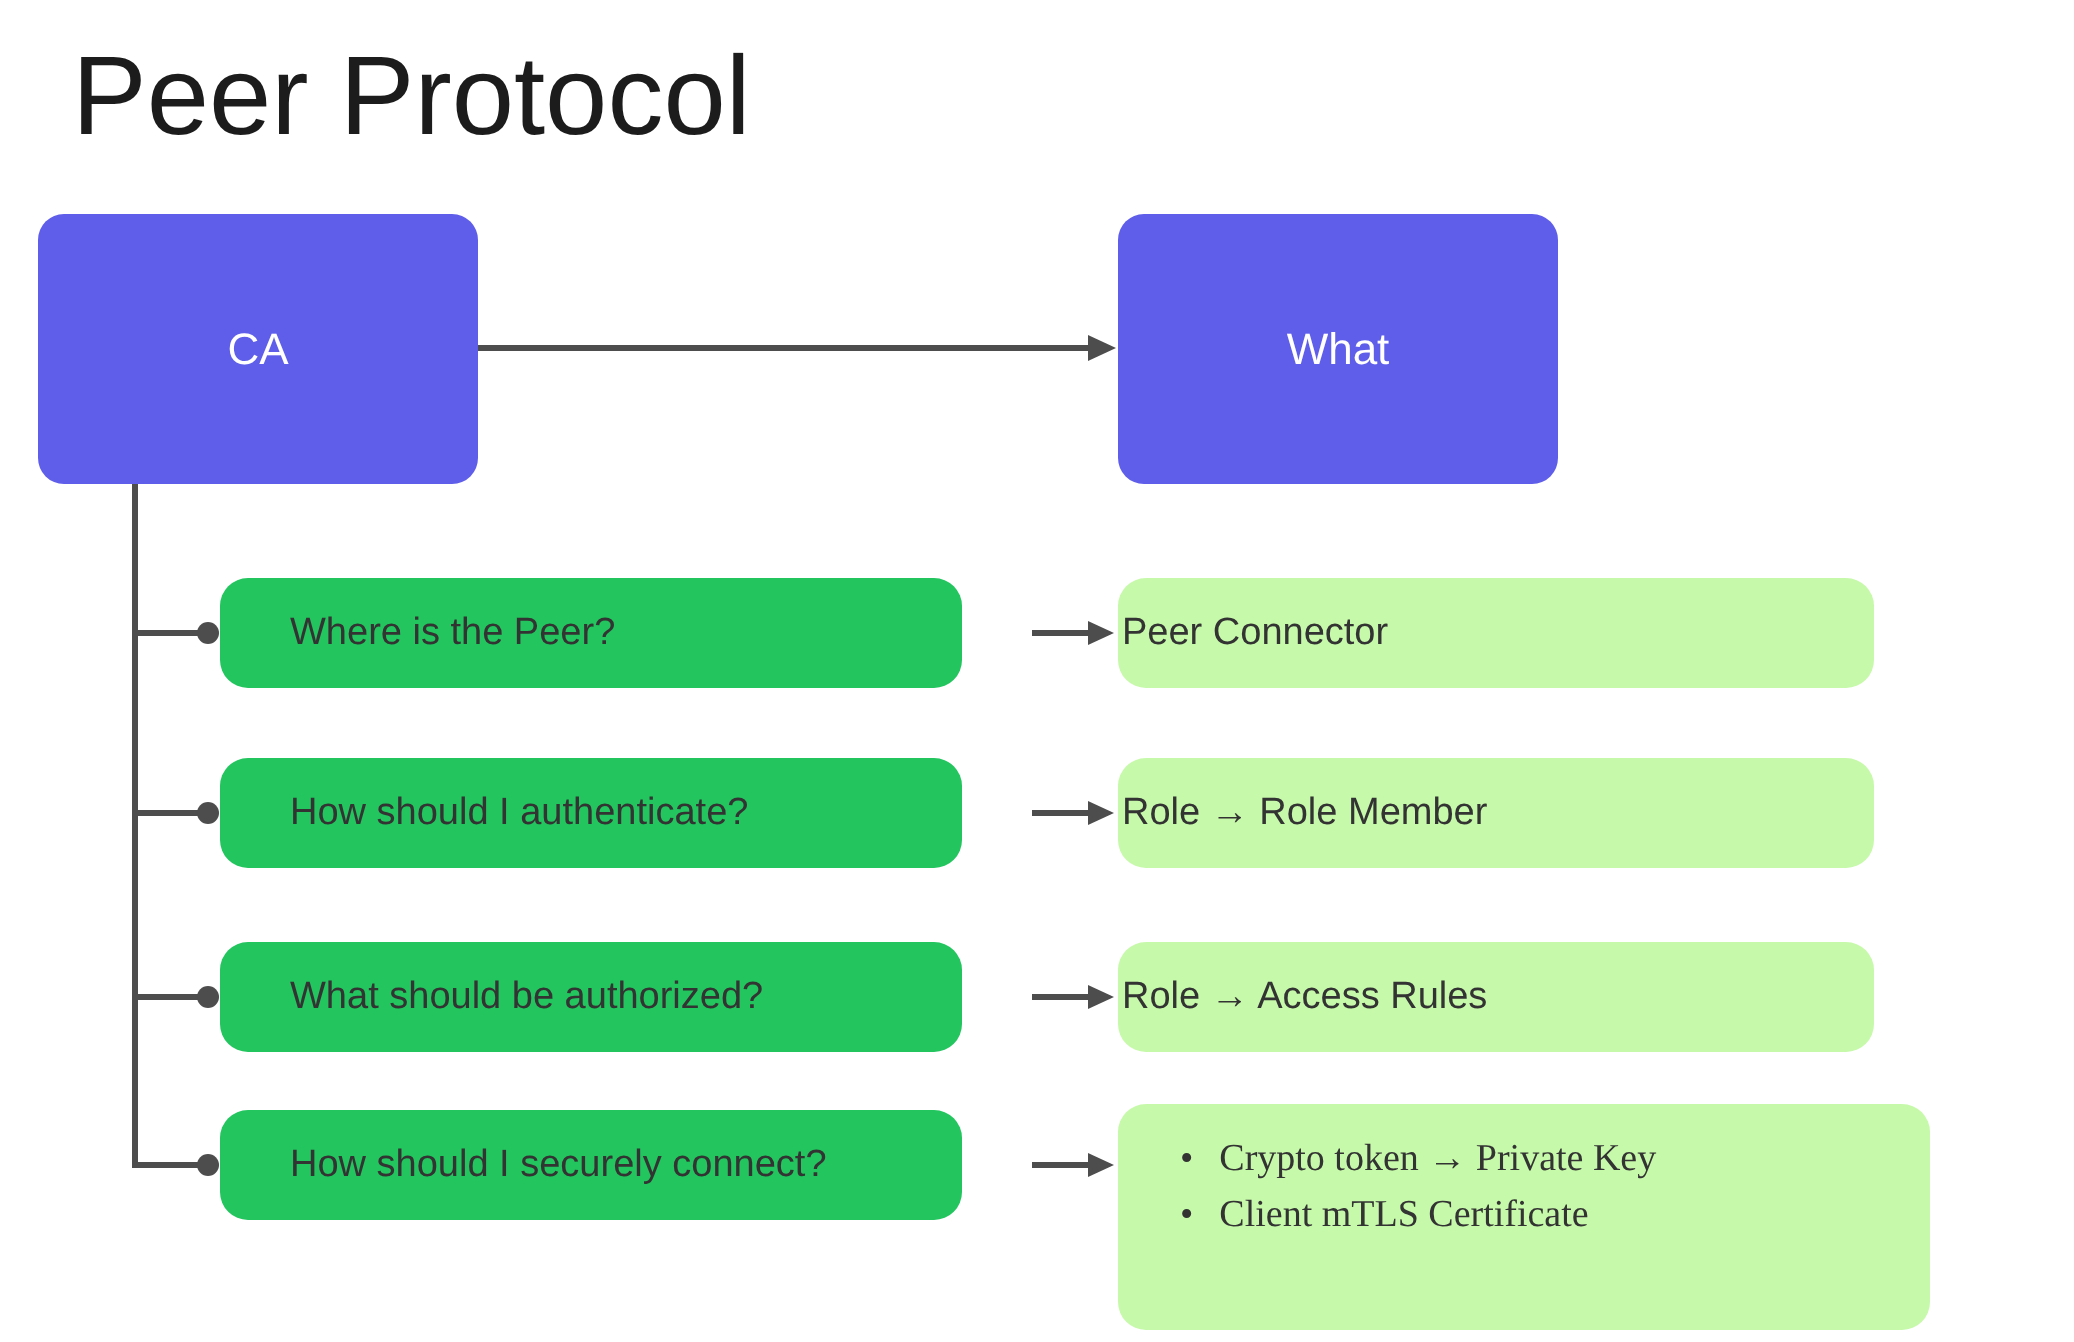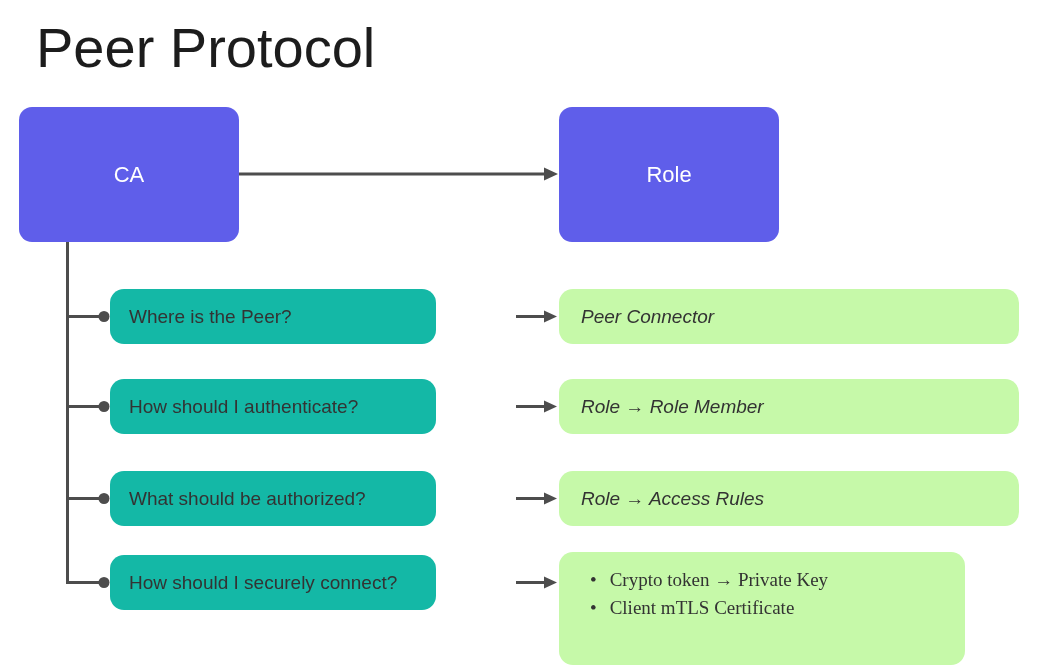--- a/index.html
+++ b/index.html
@@ -54,30 +54,29 @@
     height: 55px;
     border-radius: 14px;
     display: flex;
     align-items: center;
     box-sizing: border-box;
     font-size: 19px;
     color: #333333;
   }
   .qbox {
     left: 110px;
-    width: 326px;
-    background: #14b8a6;
-    padding-left: 19px;
+    width: 371px;
+    background: #22c55e;
+    padding-left: 35px;
   }
   .abox {
     left: 559px;
-    width: 460px;
+    width: 378px;
     background: #c6f9a9;
-    padding-left: 22px;
-    font-style: italic;
+    padding-left: 2px;
   }
   .r1 { top: 289px; }
   .r2 { top: 379px; }
   .r3 { top: 471px; }
   .r4 { top: 555px; }
   .abox-tall {
     position: absolute;
     left: 559px;
     top: 552px;
     width: 406px;
@@ -140,21 +139,21 @@
       <circle stroke="none" cx="104" cy="582.5" r="5.5"></circle>
       <line x1="516" y1="582.5" x2="544" y2="582.5"></line>
       <polygon stroke="none" points="544,576.5 557,582.5 544,588.5"></polygon>
     </g>
   </svg>
 
   <div class="node node-ca">
     <span>CA</span>
   </div>
   <div class="node node-peer">
-    <span>Role</span>
+    <span>What</span>
   </div>
 
   <div class="qbox r1">
     <span>Where is the Peer?</span>
   </div>
   <div class="abox r1">
     <span>Peer Connector</span>
   </div>
 
   <div class="qbox r2">

